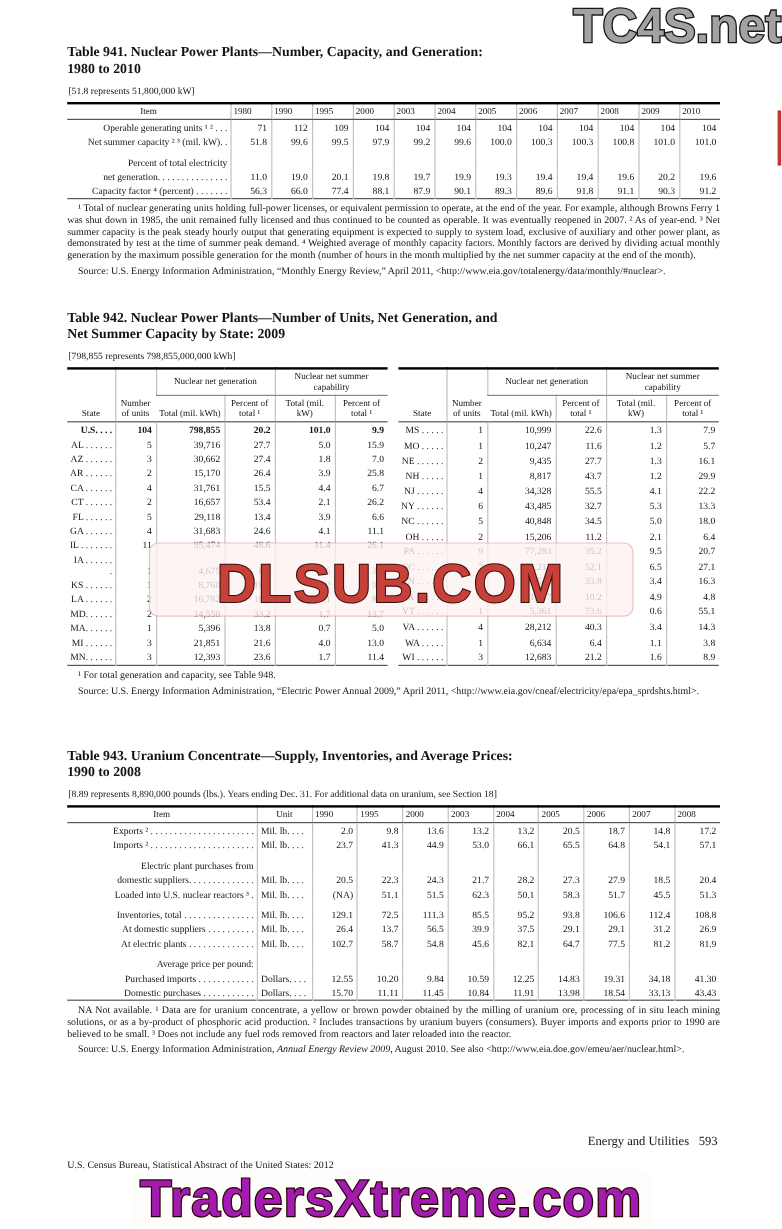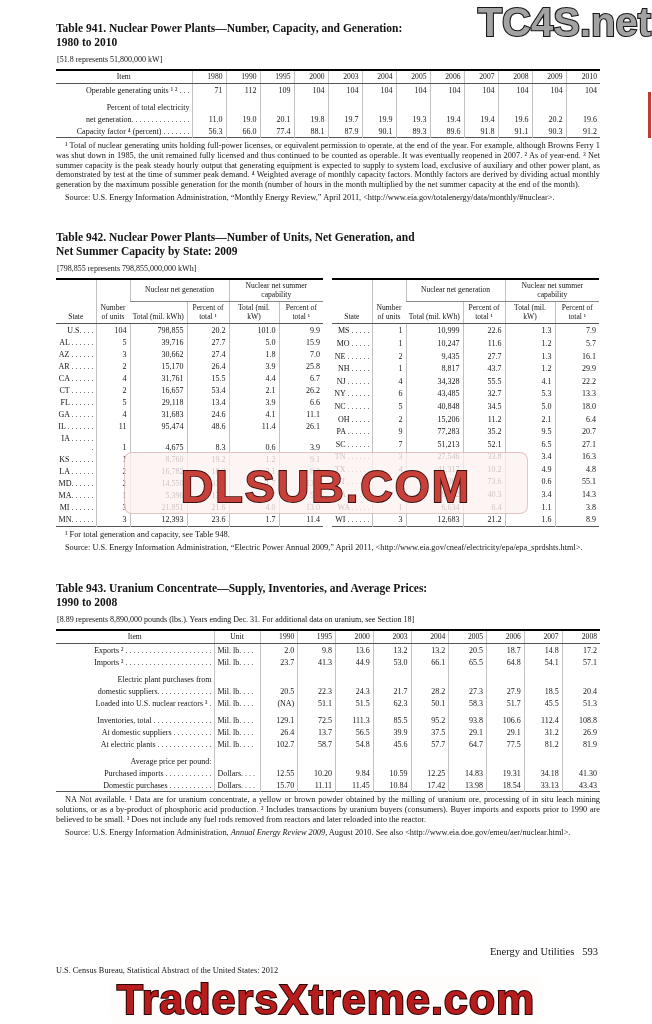--- a/index.html
+++ b/index.html
@@ -1,57 +1,57 @@
 <!DOCTYPE html>
 <html><head>
 <meta charset="utf-8">
 <style>
   html,body{margin:0;padding:0}
   body{width:652px;height:1024px;position:relative;background:#fff;color:#141414;
        font-family:"Liberation Serif",serif;overflow:hidden}
-  .page{position:absolute;inset:0;padding:22px 52px 0 56px}
+  .page{position:absolute;inset:0;padding:38px 52px 0 56px}
   section{display:block}
   .tbl-title{font-size:11.5px;font-weight:bold;line-height:13.8px;margin:0 0 5px 0}
   .tbl-title span{display:block}
   .bracket{font-size:8px;line-height:9px;margin:0 0 5px 1px}
   table{border-collapse:collapse;table-layout:fixed;font-size:8px;line-height:9.5px;
         border-top:2px solid #000;border-bottom:1px solid #555;width:100%}
   th{font-size:7.6px;line-height:8.6px;font-weight:normal;text-align:center;vertical-align:bottom;
      padding:2px 2px;border-bottom:1px solid #555}
   th.grp{border-bottom:1px solid #888;vertical-align:middle}
   td{padding:1.5px 2px 1px 2px;vertical-align:bottom}
   td+td,th+th{border-left:1px solid #c2c2c2}
   .num{text-align:right;padding-right:3px}
   .item{text-align:right;padding-left:2px}
   .unit{text-align:left;padding-left:3px}
-  th.num-h{text-align:right;padding-right:3px}
+  th.num-h{text-align:left;padding-right:3px}
   tr.ind td.item{padding-left:9px}
-  tr.bold td{font-weight:normal}
+  tr.bold td{font-weight:bold}
   tr.gap td{height:5px;padding:0}
   .fn{font-size:8.3px;line-height:9.7px;text-align:justify;text-indent:9px;
       margin:3px 0 0 0;overflow-wrap:anywhere}
   .flex2{display:flex;gap:9px}
   .half{width:267px}
   .s942{margin-top:29px}
-  .s943{margin-top:30px}
+  .s943{margin-top:44px}
   .footer-right{position:absolute;right:54px;top:946px;font-size:10.5px}
   .pageno{font-weight:normal;margin-left:8px}
   .footer-left{position:absolute;left:56px;top:966px;font-size:8.3px}
   
   .wm-top{position:absolute;top:0;right:1px;z-index:6;font-family:"Liberation Sans",sans-serif;
           font-weight:bold;font-size:40px;color:#9e9e9e;-webkit-text-stroke:2.2px #0c0c0c;
           paint-order:stroke fill;opacity:.95}
   .wm-mid{position:absolute;top:452px;left:124px;width:402px;height:60px;z-index:6;
           display:flex;align-items:flex-end;justify-content:center;
           background:rgba(252,242,240,.78);border:1px solid rgba(190,100,100,.35);border-radius:8px}
   .wm-mid span{font-family:"Liberation Sans",sans-serif;font-weight:bold;font-size:45px;letter-spacing:2px;
           color:#c8403a;-webkit-text-stroke:1.8px #38100e;paint-order:stroke fill}
   .wm-bottom{position:absolute;top:975px;left:50%;transform:translateX(-50%);z-index:6;white-space:nowrap;
           font-family:"Liberation Sans",sans-serif;font-weight:bold;font-size:43px;letter-spacing:1px;
-          color:#b91c1c;-webkit-text-stroke:2px #270403;paint-order:stroke fill;
+          color:#a21caf;-webkit-text-stroke:2px #270403;paint-order:stroke fill;
           background:rgba(255,252,250,.55);border-radius:10px;padding:0 8px}
   .artifact-red{position:absolute;right:1px;top:92px;width:3px;height:46px;background:#c03a33;z-index:5}
 </style>
 </head>
 <body>
 
 <div class="page">
 
   <section>
     <h2 class="tbl-title">
@@ -101,20 +101,35 @@
             <td class="num">104</td>
             <td class="num">104</td>
             <td class="num">104</td>
             <td class="num">104</td>
             <td class="num">104</td>
             <td class="num">104</td>
             <td class="num">104</td>
             <td class="num">104</td>
             <td class="num">104</td>
           </tr>
+          <tr>
+            <td class="item">Net summer capacity ² ³ (mil. kW). .</td>
+            <td class="num">51.8</td>
+            <td class="num">99.6</td>
+            <td class="num">99.5</td>
+            <td class="num">97.9</td>
+            <td class="num">99.2</td>
+            <td class="num">99.6</td>
+            <td class="num">100.0</td>
+            <td class="num">100.3</td>
+            <td class="num">100.3</td>
+            <td class="num">100.8</td>
+            <td class="num">101.0</td>
+            <td class="num">101.0</td>
+          </tr>
           <tr class="gap">
             <td class="item"></td>
             <td class="num"></td>
             <td class="num"></td>
             <td class="num"></td>
             <td class="num"></td>
             <td class="num"></td>
             <td class="num"></td>
             <td class="num"></td>
             <td class="num"></td>
@@ -650,21 +665,21 @@
             <td class="num">31.2</td>
             <td class="num">26.9</td>
           </tr>
           <tr class="ind">
             <td class="item">At electric plants  . . . . . . . . . . . . . .</td>
             <td class="unit">Mil. lb. . . .</td>
             <td class="num">102.7</td>
             <td class="num">58.7</td>
             <td class="num">54.8</td>
             <td class="num">45.6</td>
-            <td class="num">57.7</td>
+            <td class="num">82.1</td>
             <td class="num">64.7</td>
             <td class="num">77.5</td>
             <td class="num">81.2</td>
             <td class="num">81.9</td>
           </tr>
           <tr class="gap">
             <td class="item"></td>
             <td class="unit"></td>
             <td class="num"></td>
             <td class="num"></td>
@@ -702,21 +717,21 @@
             <td class="num">34.18</td>
             <td class="num">41.30</td>
           </tr>
           <tr class="ind">
             <td class="item">Domestic purchases  . . . . . . . . . . .</td>
             <td class="unit">Dollars. . . .</td>
             <td class="num">15.70</td>
             <td class="num">11.11</td>
             <td class="num">11.45</td>
             <td class="num">10.84</td>
-            <td class="num">17.42</td>
+            <td class="num">11.91</td>
             <td class="num">13.98</td>
             <td class="num">18.54</td>
             <td class="num">33.13</td>
             <td class="num">43.43</td>
           </tr>
         </tbody>
     </table>
     <p class="fn">NA Not available. ¹ Data are for uranium concentrate, a yellow or brown powder obtained by the milling of uranium ore, processing of in situ leach mining solutions, or as a by-product of phosphoric acid production. ² Includes transactions by uranium buyers (consumers). Buyer imports and exports prior to 1990 are believed to be small. ³ Does not include any fuel rods removed from reactors and later reloaded into the reactor.</p>
     <p class="fn"><span>Source: U.S. Energy Information Administration, </span><i>Annual Energy Review 2009,</i><span> August 2010. See also &lt;http://www.eia.doe.gov/emeu/aer/nuclear.html&gt;.</span></p>
   </section>

